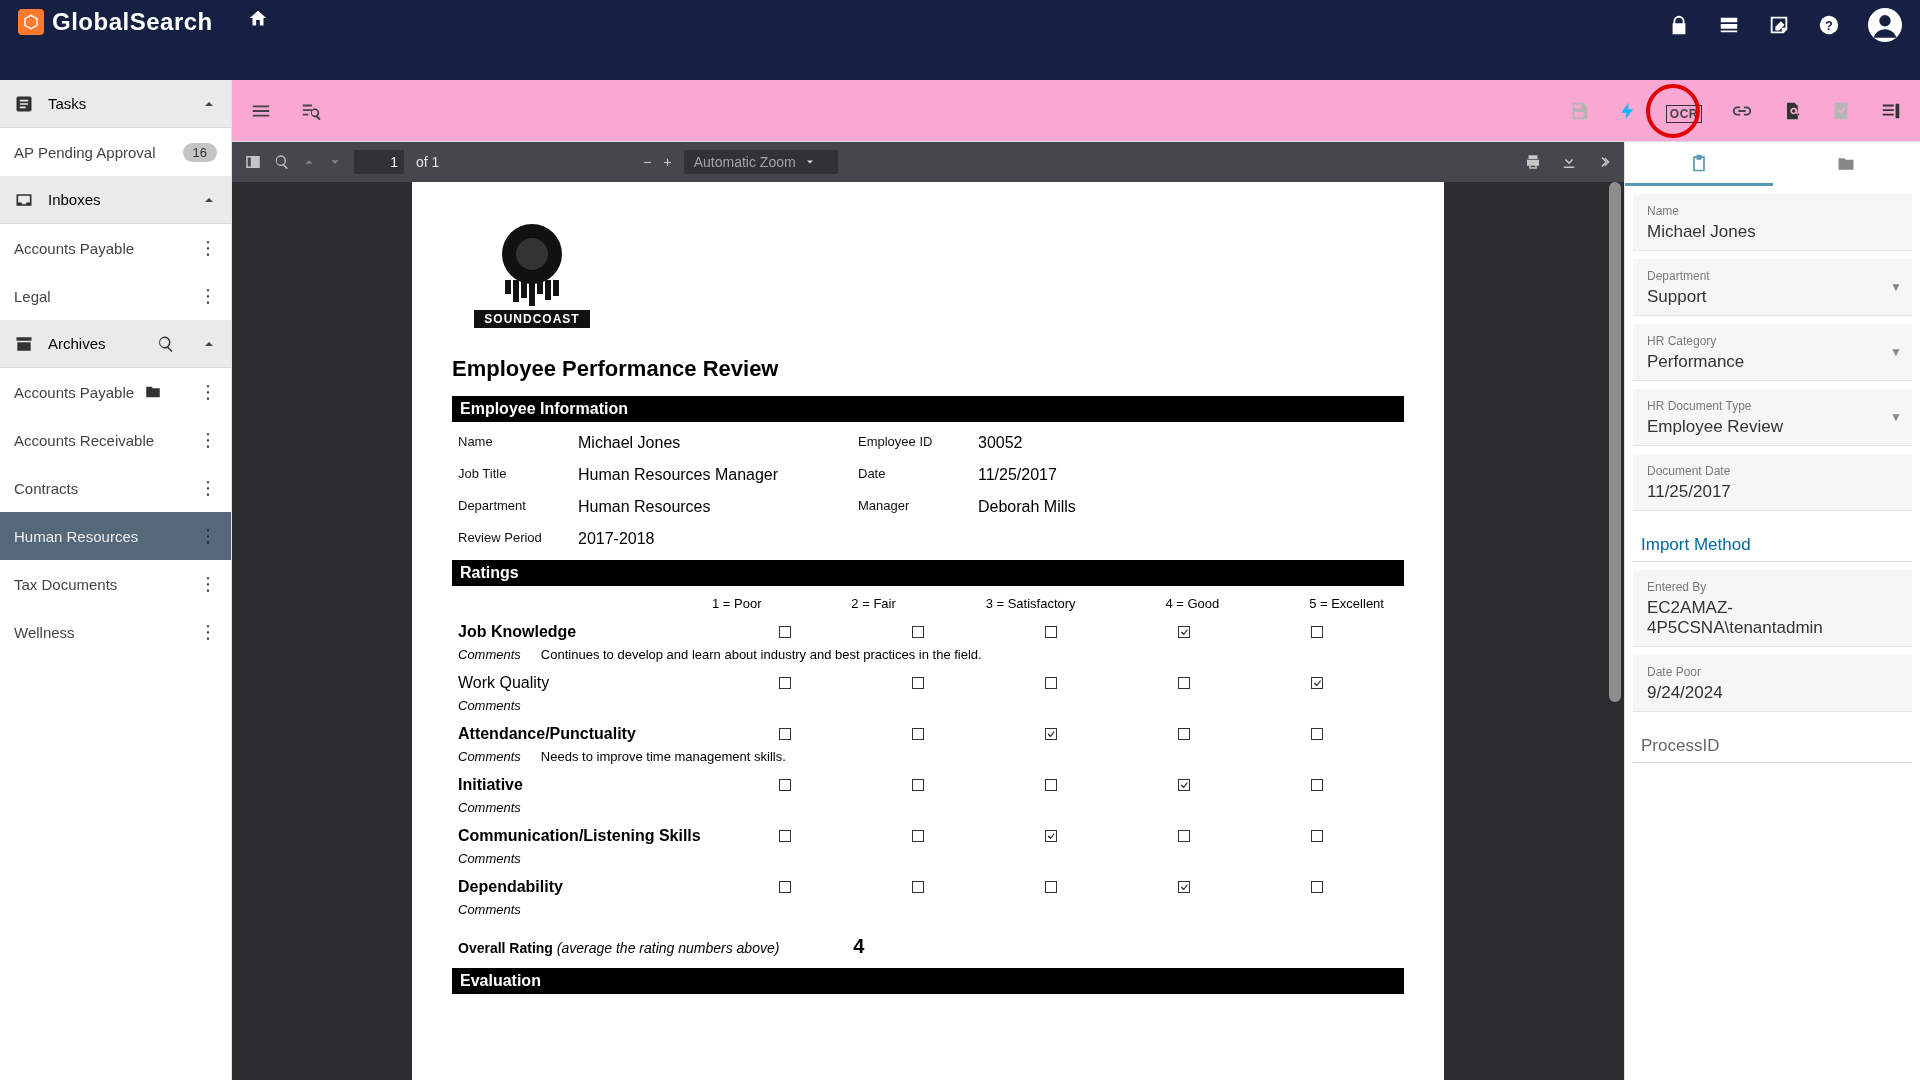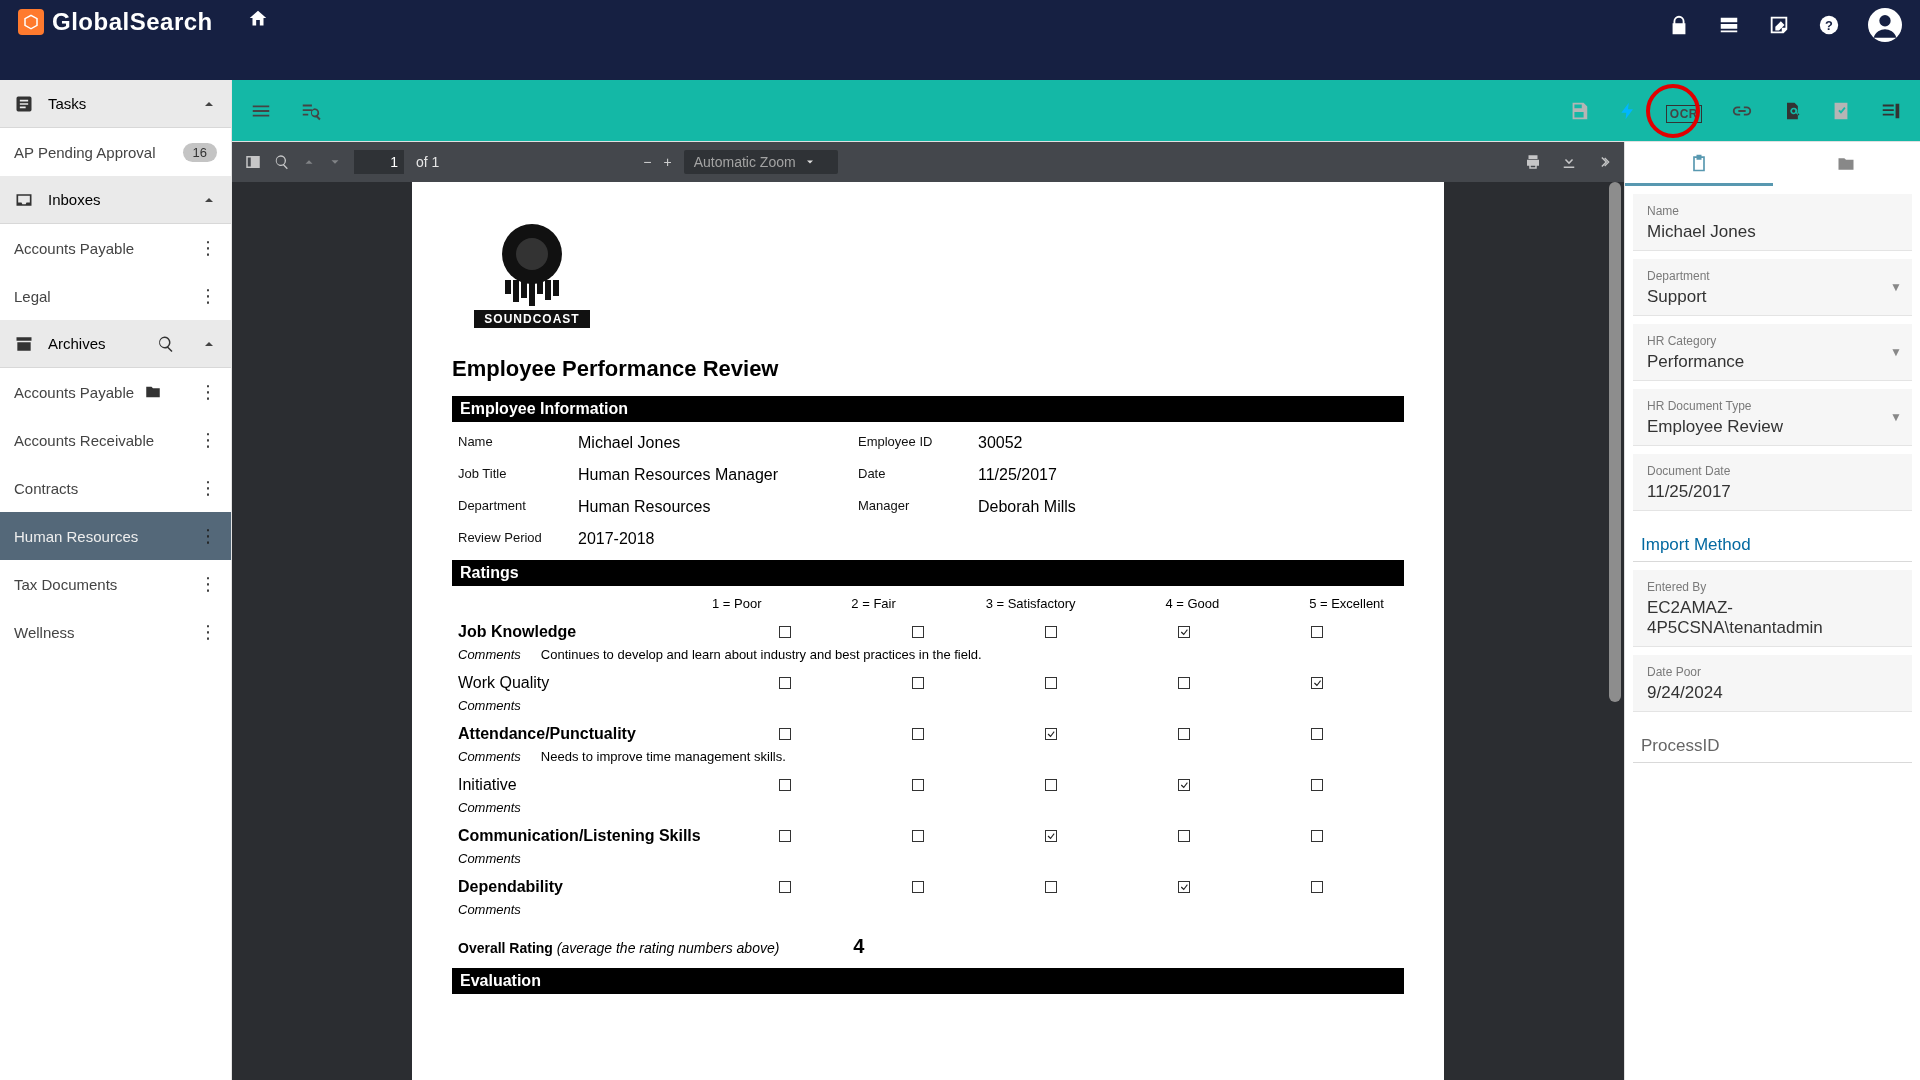--- a/index.html
+++ b/index.html
@@ -21,21 +21,21 @@
 .sec-header .sec-icon { width: 22px; text-align: center; }
 .sec-header .chev { margin-left: auto; }
 .sec-header .search { margin-left: auto; margin-right: 14px; }
 .sb-item { height: 48px; display: flex; align-items: center; padding: 0 14px; font-size: 15px; color: #444; cursor: pointer; }
 .sb-item.active { background: #546879; color: #eee; }
 .sb-badge { margin-left: auto; background: #c4c4c4; color: #333; border-radius: 12px; padding: 2px 10px; font-size: 13px; }
 .sb-more { margin-left: auto; font-size: 18px; color: #333; cursor: pointer; }
 .sb-folder { margin-left: 10px; color: #333; }
 
 .main { flex: 1; display: flex; flex-direction: column; background: #f4f4f4; }
-.toolbar { height: 62px; display: flex; align-items: center; padding: 0 18px; background: #14b8a6; border-bottom: 1px solid #e0e0e0; }
+.toolbar { height: 62px; display: flex; align-items: center; padding: 0 18px; background: #f9a8d4; border-bottom: 1px solid #e0e0e0; }
 .tb-left { display: flex; align-items: center; gap: 28px; }
 .tb-icon { font-size: 22px; color: #444; cursor: pointer; }
 .tb-right { margin-left: auto; display: flex; align-items: center; gap: 28px; position: relative; }
 .tb-bolt { color: #00b6ff; }
 .tb-dim { color: #b5b5b5; }
 .ocr-badge { font-size: 12px; font-weight: 700; letter-spacing: .5px; border: 1.5px solid #333; padding: 1px 3px; }
 .ocr-circle { position: absolute; width: 54px; height: 54px; border: 4px solid #e10000; border-radius: 50%; left: 78px; top: -14px; pointer-events: none; }
 
 .doc-strip { display: flex; height: calc(100% - 62px); }
 .viewer-col { flex: 1; display: flex; flex-direction: column; }
@@ -434,21 +434,21 @@
                   </div>
                   <div>
                     <div class="cb"></div>
                   </div>
                 </div>
                 <div class="comment-row">
                   <span class="clabel">Comments</span>
                   <span>Needs to improve time management skills.</span>
                 </div>
                 <div class="rating-row">
-                  <div style="font-weight: 400;">Initiative</div>
+                  <div style="font-weight: 700;">Initiative</div>
                   <div>
                     <div class="cb"></div>
                   </div>
                   <div>
                     <div class="cb"></div>
                   </div>
                   <div>
                     <div class="cb"></div>
                   </div>
                   <div>

